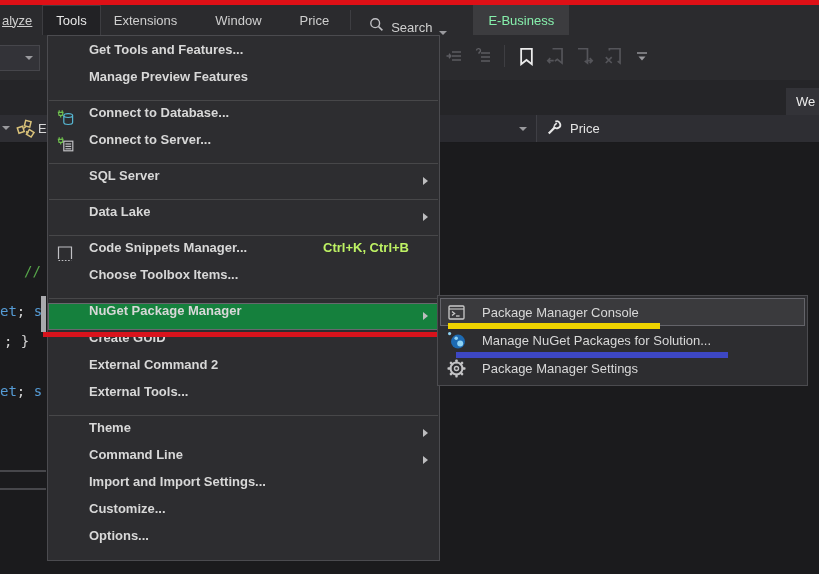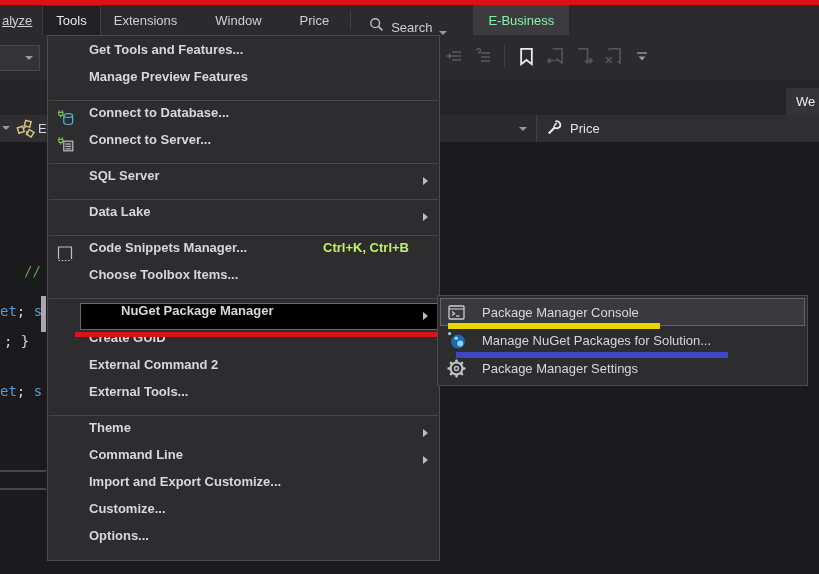--- a/index.html
+++ b/index.html
@@ -55,21 +55,21 @@
                 border:1px solid #4b4b4f; z-index:30; padding:6px 0; display:flex; flex-direction:column;
                 font-size:13px; color:#d8d8d8; }
   .tm-item { flex:0 0 27px; height:27px; display:flex; position:relative;
              padding-left:41px; padding-right:8px; cursor:default;font-weight:bold; }
   .tm-item .mi { position:absolute; left:8px; top:4px; width:19px; height:19px; display:flex; align-items:center; justify-content:center; }
   .tm-label { flex:1; white-space:nowrap; }
   .tm-shortcut { color:#bef264; margin-right:22px; white-space:nowrap; }
   .tm-arrow { position:absolute; right:11px; top:9px; width:0; height:0;
               border-top:4.5px solid transparent; border-bottom:4.5px solid transparent; border-left:5px solid #bdbdbf; }
   .tm-sep { flex:0 0 1px; height:1px; background:#474749; margin:4px 1px; }
-  .tm-item.highlight { background:#000000; box-shadow:inset 0 0 0 1px #68686e;margin-left:32px; }
+  .tm-item.highlight { background:#15803d; box-shadow:inset 0 0 0 1px #68686e; }
   .annot-red { position:absolute; left:-5px; bottom:-7px; width:396px; height:5px; background:#d8131c; z-index:45; }
   
   .submenu { position:absolute; left:437px; top:295px; width:371px; height:91px; background:#2d2d30;
              border:1px solid #4b4b4f; z-index:40; padding:2px 0; font-size:13px; color:#d8d8d8; }
   .sm-item { height:28px; display:flex; align-items:center; position:relative; padding-left:44px; cursor:default; }
   .sm-item .mi { position:absolute; left:9px; top:5px; width:19px; height:19px; display:flex; align-items:center; justify-content:center; }
   .sm-item.hover { margin:0 2px; padding-left:42px; background:#3a3a3d; box-shadow:inset 0 0 0 1px #64646a; }
   .sm-item.hover .mi { left:7px; }
   .annot-yellow { position:absolute; left:8px; bottom:-3px; width:212px; height:6px; background:#efd400; z-index:46; }
   .annot-blue { position:absolute; left:18px; bottom:-4px; width:272px; height:6px; background:#3d47c4; z-index:46; }
@@ -265,21 +265,21 @@
   <div class="tm-sep"></div>
   <div class="tm-item">
     <span class="tm-label">Theme</span>
     <span class="tm-arrow"></span>
   </div>
   <div class="tm-item">
     <span class="tm-label">Command Line</span>
     <span class="tm-arrow"></span>
   </div>
   <div class="tm-item">
-    <span class="tm-label">Import and Export Customize...</span>
+    <span class="tm-label">Import and Import Settings...</span>
   </div>
   <div class="tm-item">
     <span class="tm-label">Customize...</span>
   </div>
   <div class="tm-item">
     <span class="tm-label">Options...</span>
   </div>
 </div>
 
 <div class="submenu">

